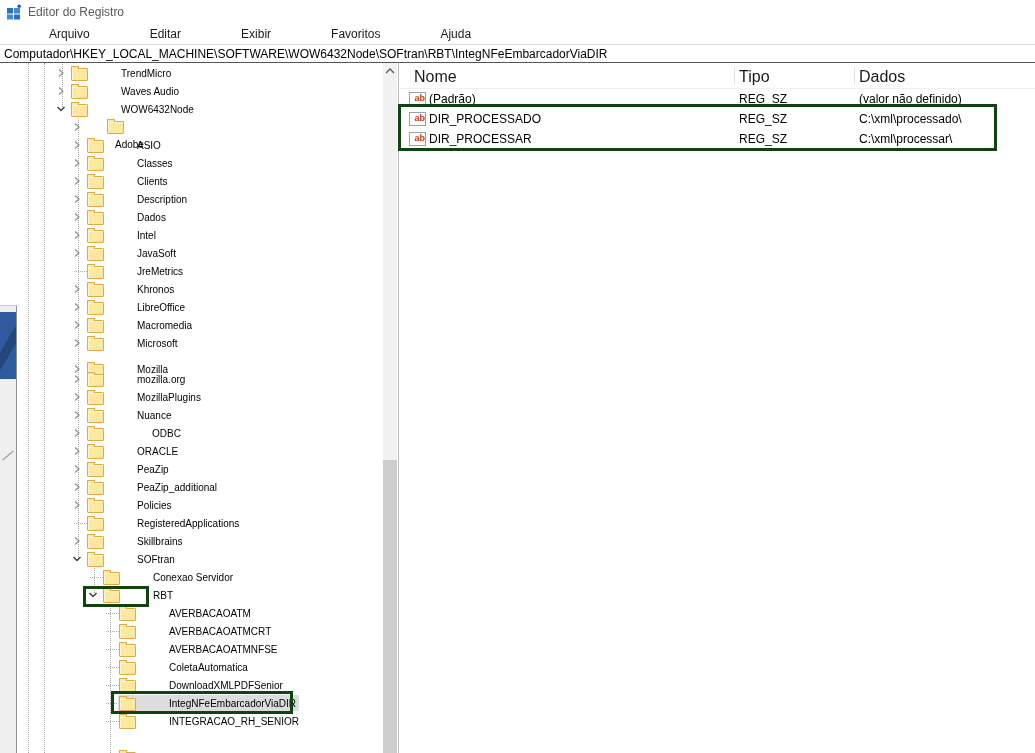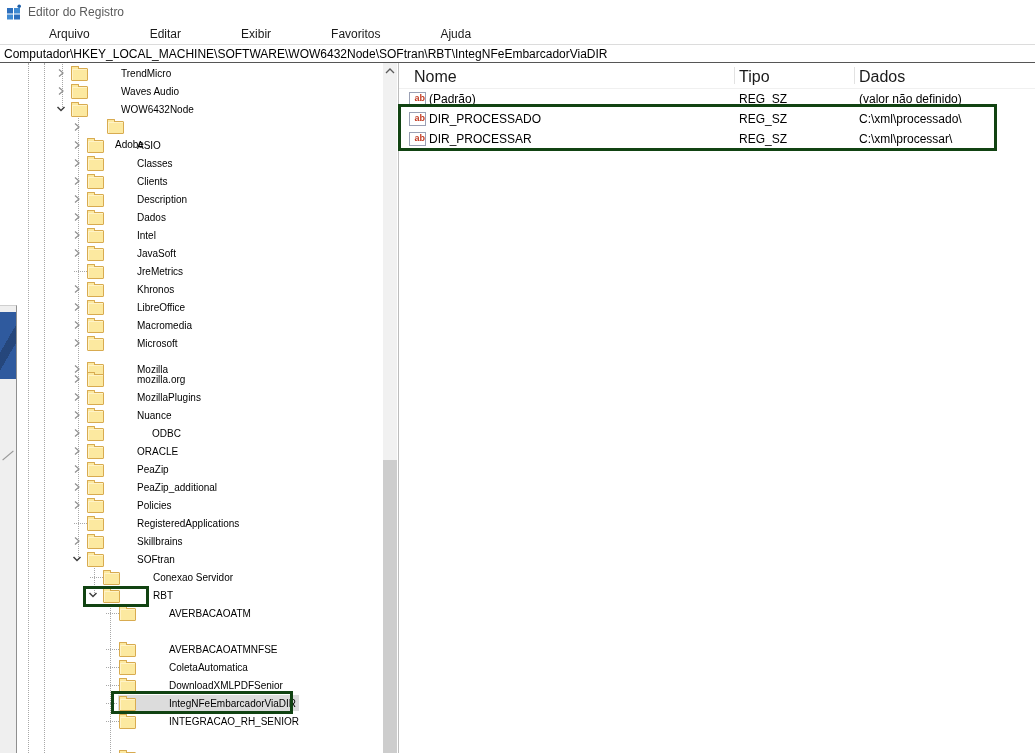--- a/index.html
+++ b/index.html
@@ -348,20 +348,27 @@
       <span class="titem" style="left: 102px;">
         <span class="folder"></span>
         <span class="tlabel">RBT</span>
       </span>
     </div>
     <div class="trow" style="top: 541px;">
       <span class="conn" style="left: 106px;"></span>
       <span class="titem" style="left: 118px;">
         <span class="folder"></span>
         <span class="tlabel">AVERBACAOATM</span>
+      </span>
+    </div>
+    <div class="trow" style="top: 559px;">
+      <span class="conn" style="left: 106px;"></span>
+      <span class="titem" style="left: 118px;">
+        <span class="folder"></span>
+        <span class="tlabel">AVERBACAOATMCRT</span>
       </span>
     </div>
     <div class="trow" style="top: 577px;">
       <span class="conn" style="left: 106px;"></span>
       <span class="titem" style="left: 118px;">
         <span class="folder"></span>
         <span class="tlabel">AVERBACAOATMNFSE</span>
       </span>
     </div>
     <div class="trow" style="top: 595px;">

